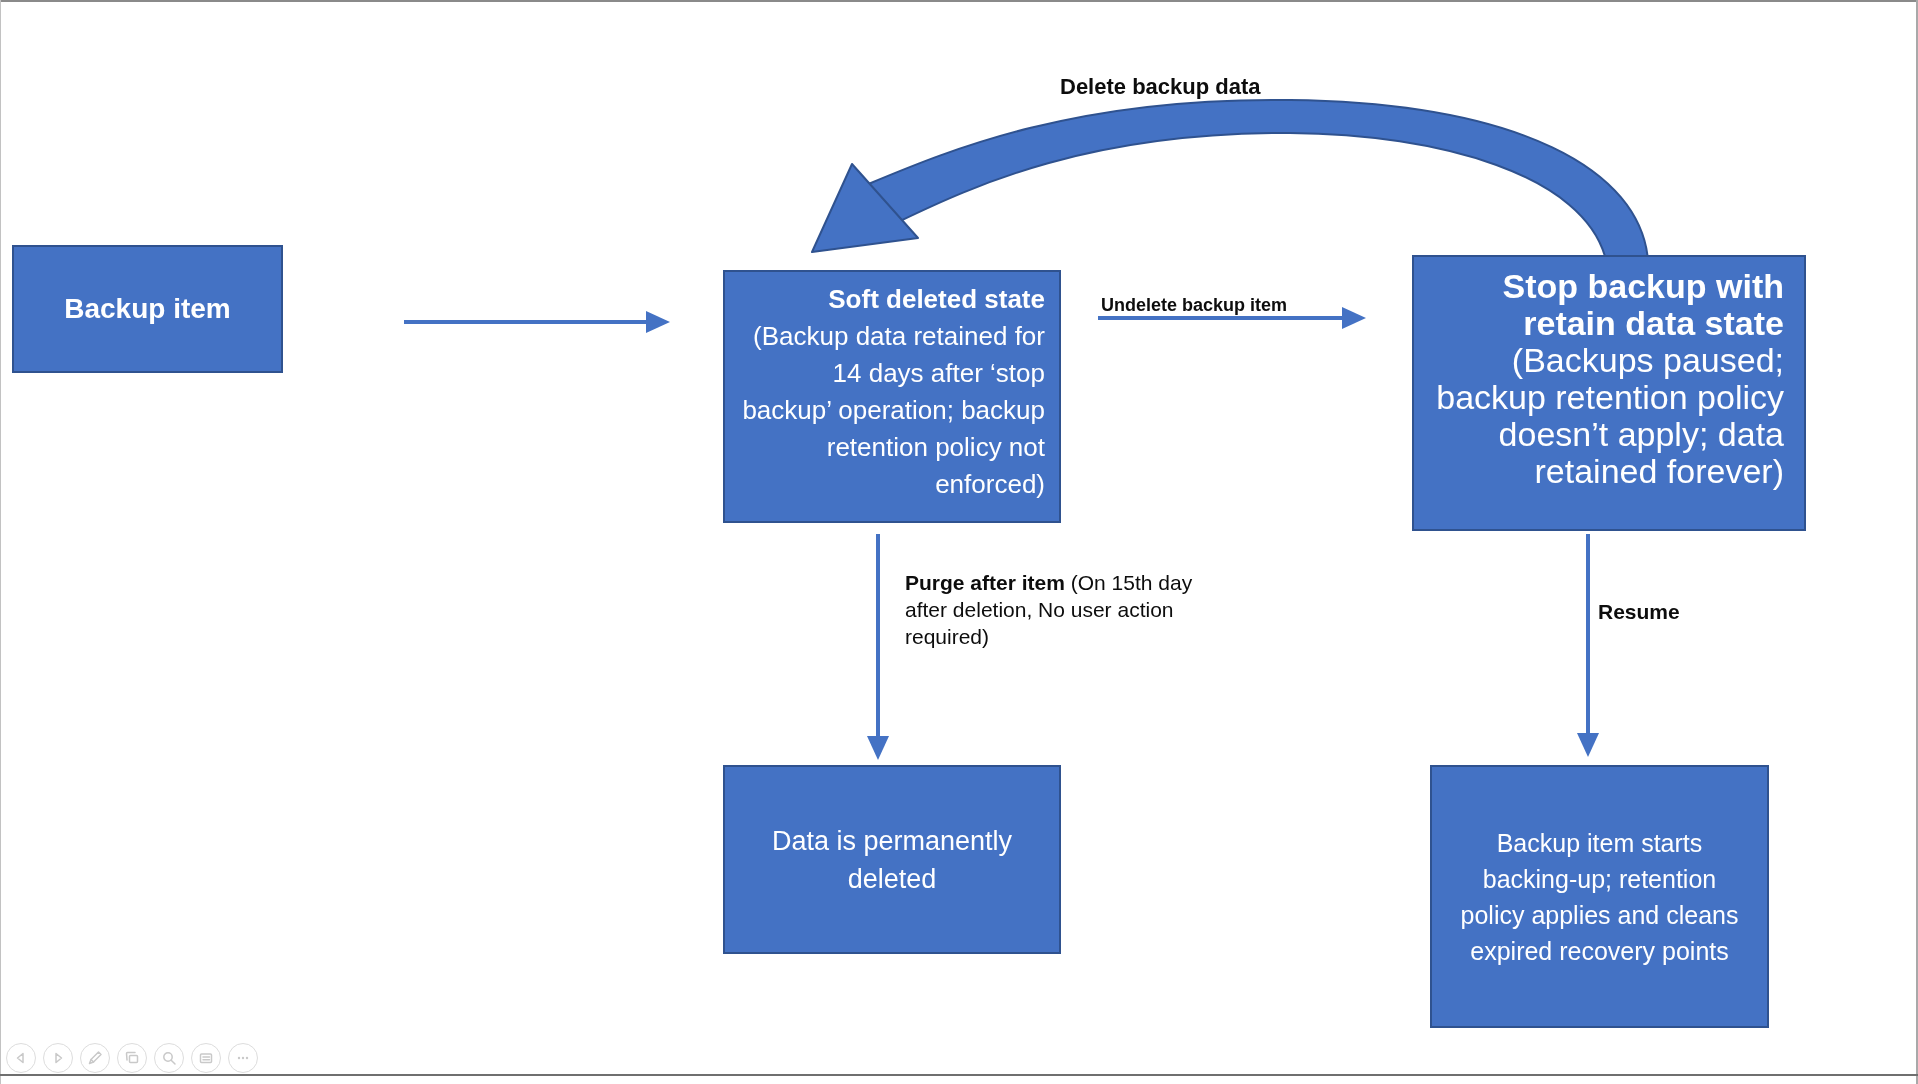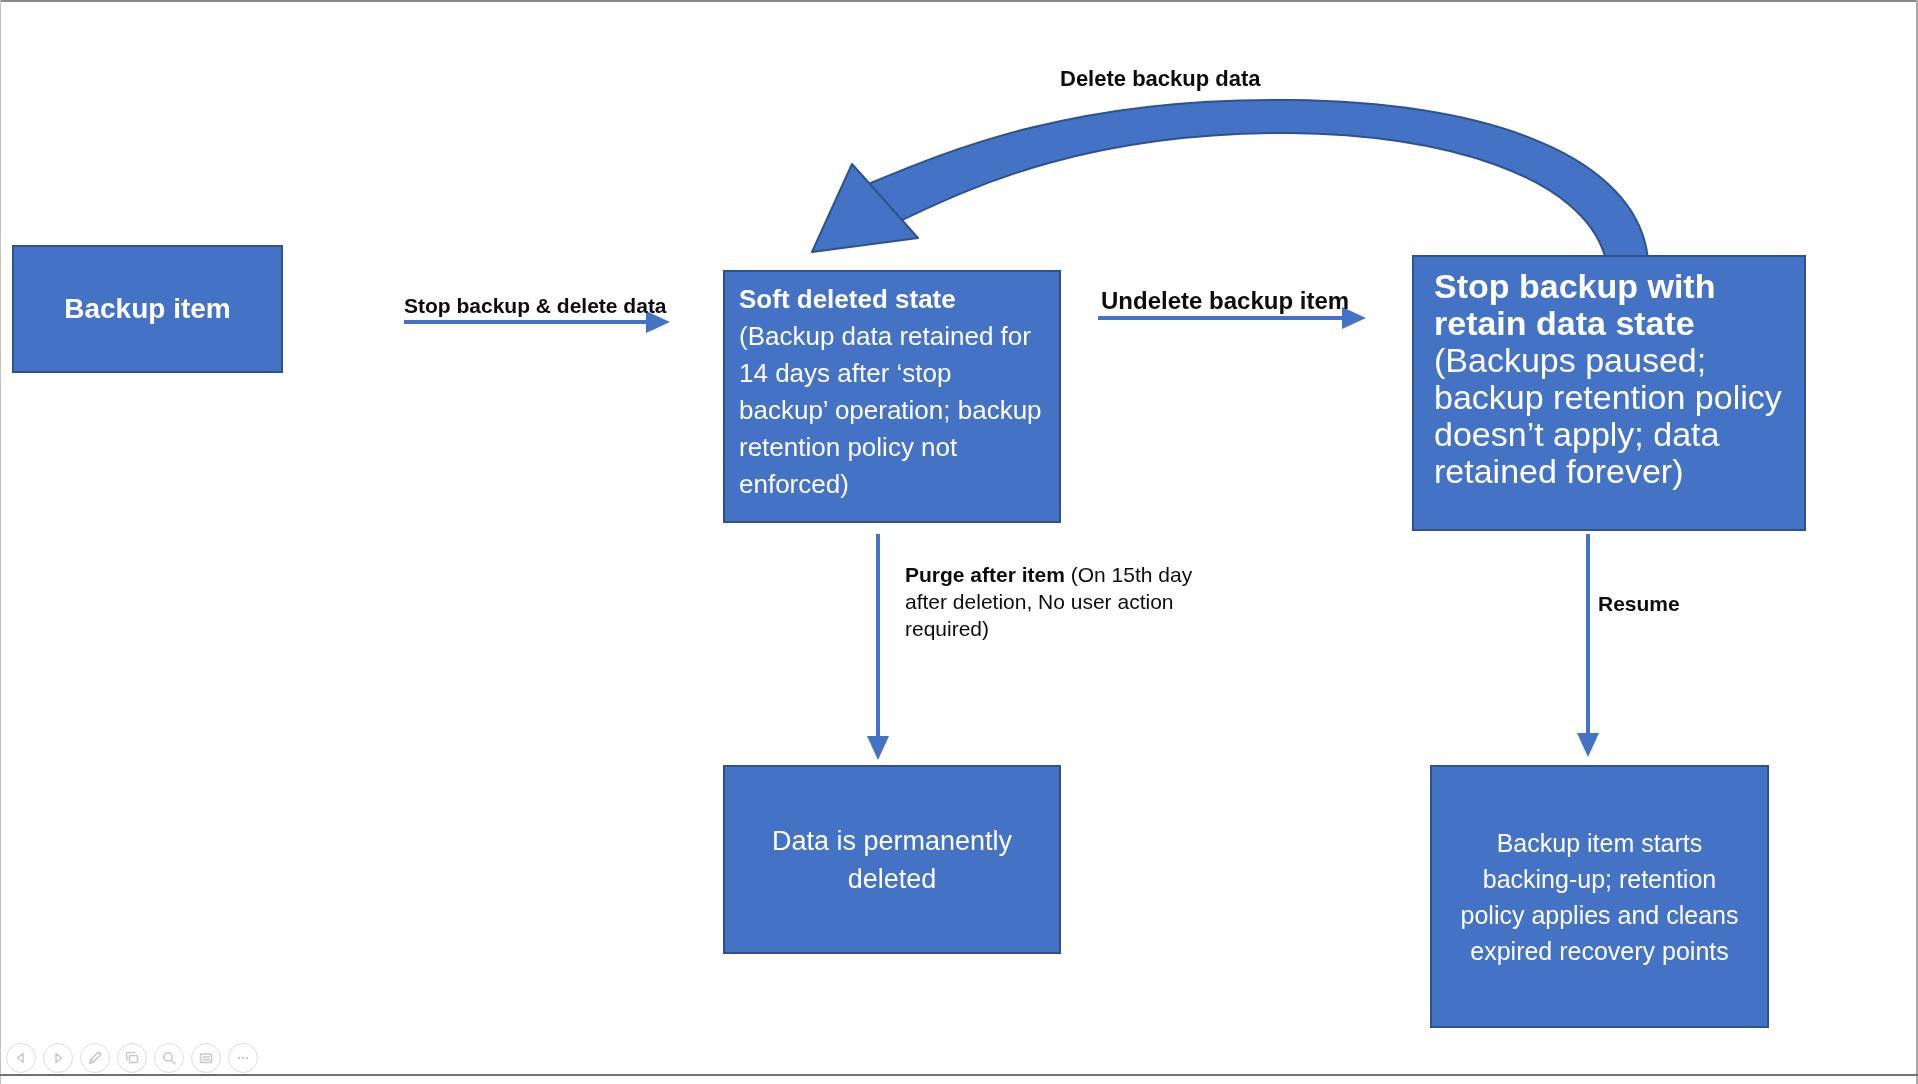--- a/index.html
+++ b/index.html
@@ -21,34 +21,35 @@
   #frame-left{top:0;left:0;bottom:0;width:1px;background:#c2c2c2;}
   #frame-right{top:0;right:0;bottom:0;width:2px;background:#a9a9a9;}
   #frame-bottom{top:1074px;left:0;right:0;height:2px;background:#6f6f6f;}
 
   #arrows{position:absolute;left:0;top:0;z-index:1;pointer-events:none;}
 
   .node{
     position:absolute;z-index:2;box-sizing:border-box;
     background:var(--node-fill);border:2px solid var(--node-border);
     color:var(--node-text);
+    text-align:right;
   }
   .node-title{font-weight:bold;}
   .flexcenter{display:flex;align-items:center;justify-content:center;text-align:center;}
 
   #node-backup-item{left:12px;top:245px;width:271px;height:128px;font-size:28px;font-weight:bold;}
   #node-soft-deleted{left:723px;top:270px;width:338px;height:253px;padding:9px 14px;font-size:26px;line-height:37px;}
   #node-stop-retain{left:1412px;top:255px;width:394px;height:276px;padding:11px 20px;font-size:34px;line-height:37px;}
   #node-purged{left:723px;top:765px;width:338px;height:189px;font-size:27px;line-height:38px;padding:0 18px;align-items:center;}
   #node-resumed{left:1430px;top:765px;width:339px;height:263px;font-size:25px;line-height:36px;padding:0 28px;}
 
-  .label{position:absolute;z-index:3;color:var(--label-text);font-weight:bold;white-space:pre-line;}
+  .label{position:absolute;z-index:3;color:var(--label-text);font-weight:bold;white-space:pre-line;margin-top:8px;}
   #label-delete-data{left:1060px;top:66px;font-size:22px;}
   #label-stop-delete{left:404px;top:286px;width:290px;font-size:21px;line-height:40px;}
-  #label-undelete{left:1101px;top:287px;font-size:24px;}
+  #label-undelete{left:1101px;top:287px;font-size:18px;}
   #sublabel-undelete{left:1101px;top:326px;width:250px;font-size:19px;line-height:25px;font-weight:normal;}
   #label-purge{left:905px;top:561px;width:322px;font-size:21px;line-height:27px;font-weight:normal;}
   #label-purge .bold-part{font-weight:bold;}
   #label-resume{left:1598px;top:592px;font-size:21px;}
 
   #toolbar{
     position:absolute;left:6px;top:1043px;z-index:7;
     display:flex;gap:7px;align-items:center;
   }
   .tool-btn{
@@ -118,21 +119,20 @@
   <div class="node flexcenter" id="node-purged">
     <span>Data is permanently deleted</span>
   </div>
 
   <div class="node flexcenter" id="node-resumed">
     <span>Backup item starts backing-up; retention policy applies and cleans expired recovery points</span>
   </div>
 
   <div class="label" id="label-delete-data">Delete backup data</div>
 
-  <div class="label" id="label-stop-delete">Stop backup &amp; delete data</div>
 
   <div class="label" id="label-undelete">Undelete backup item</div>
 
   <div class="label" id="label-purge"><span class="bold-part">Purge after item</span> <span>(On 15th day after deletion, No user action required)</span></div>
 
   <div class="label" id="label-resume">Resume</div>
 
   <div id="toolbar">
     <button class="tool-btn">
       <span>

